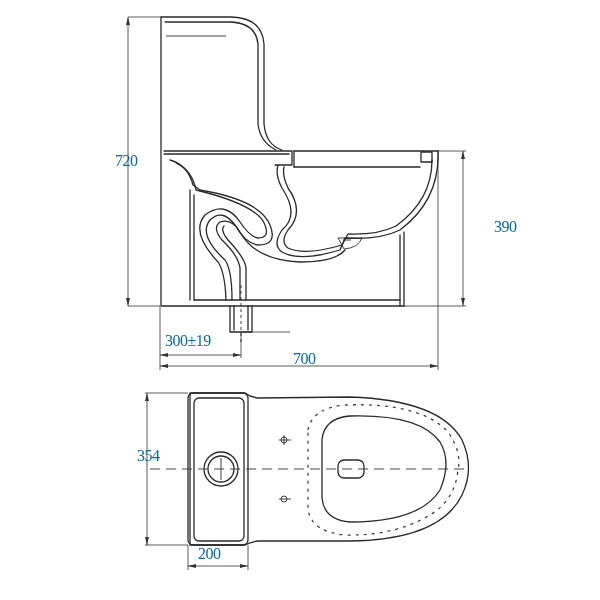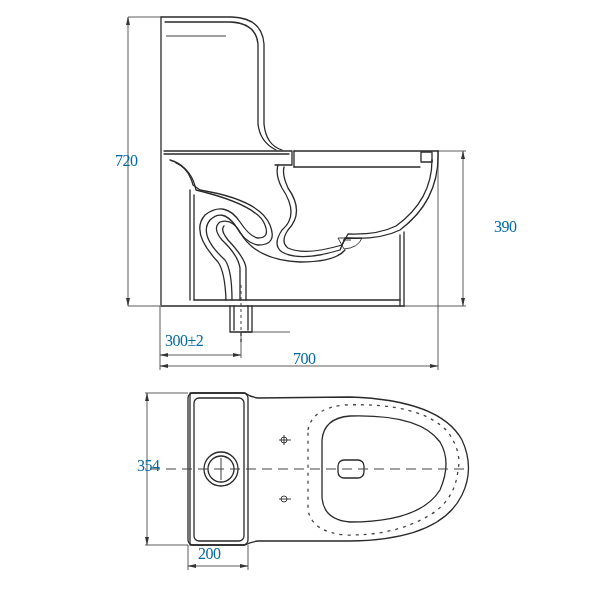--- a/index.html
+++ b/index.html
@@ -100,16 +100,16 @@
     <path d="M147,393 l-2,8 h4 z M147,545 l-2,-8 h4 z" fill="#333"></path>
     <line class="dim" x1="188" y1="545" x2="188" y2="570"></line>
     <line class="dim" x1="248" y1="545" x2="248" y2="570"></line>
     <line class="dim" x1="188" y1="566" x2="248" y2="566"></line>
     <path d="M188,566 l8,-2 v4 z M248,566 l-8,-2 v4 z" fill="#333"></path>
   </g>
 </svg>
 
 <span class="lbl" style="left:115px;top:153px;">720</span>
 <span class="lbl" style="left:470px;top:219px;margin-left:24px;">390</span>
-<span class="lbl" style="left:165px;top:333px;">300±2</span>
+<span class="lbl" style="left:165px;top:333px;">300±19</span>
 <span class="lbl" style="left:293px;top:343px;margin-top:8px;">700</span>
-<span class="lbl" style="left:137px;top:458px;text-align:right;">354</span>
+<span class="lbl" style="left:137px;top:448px;text-align:right;">354</span>
 <span class="lbl" style="left:198px;top:546px;">200</span>
 
 </body></html>

